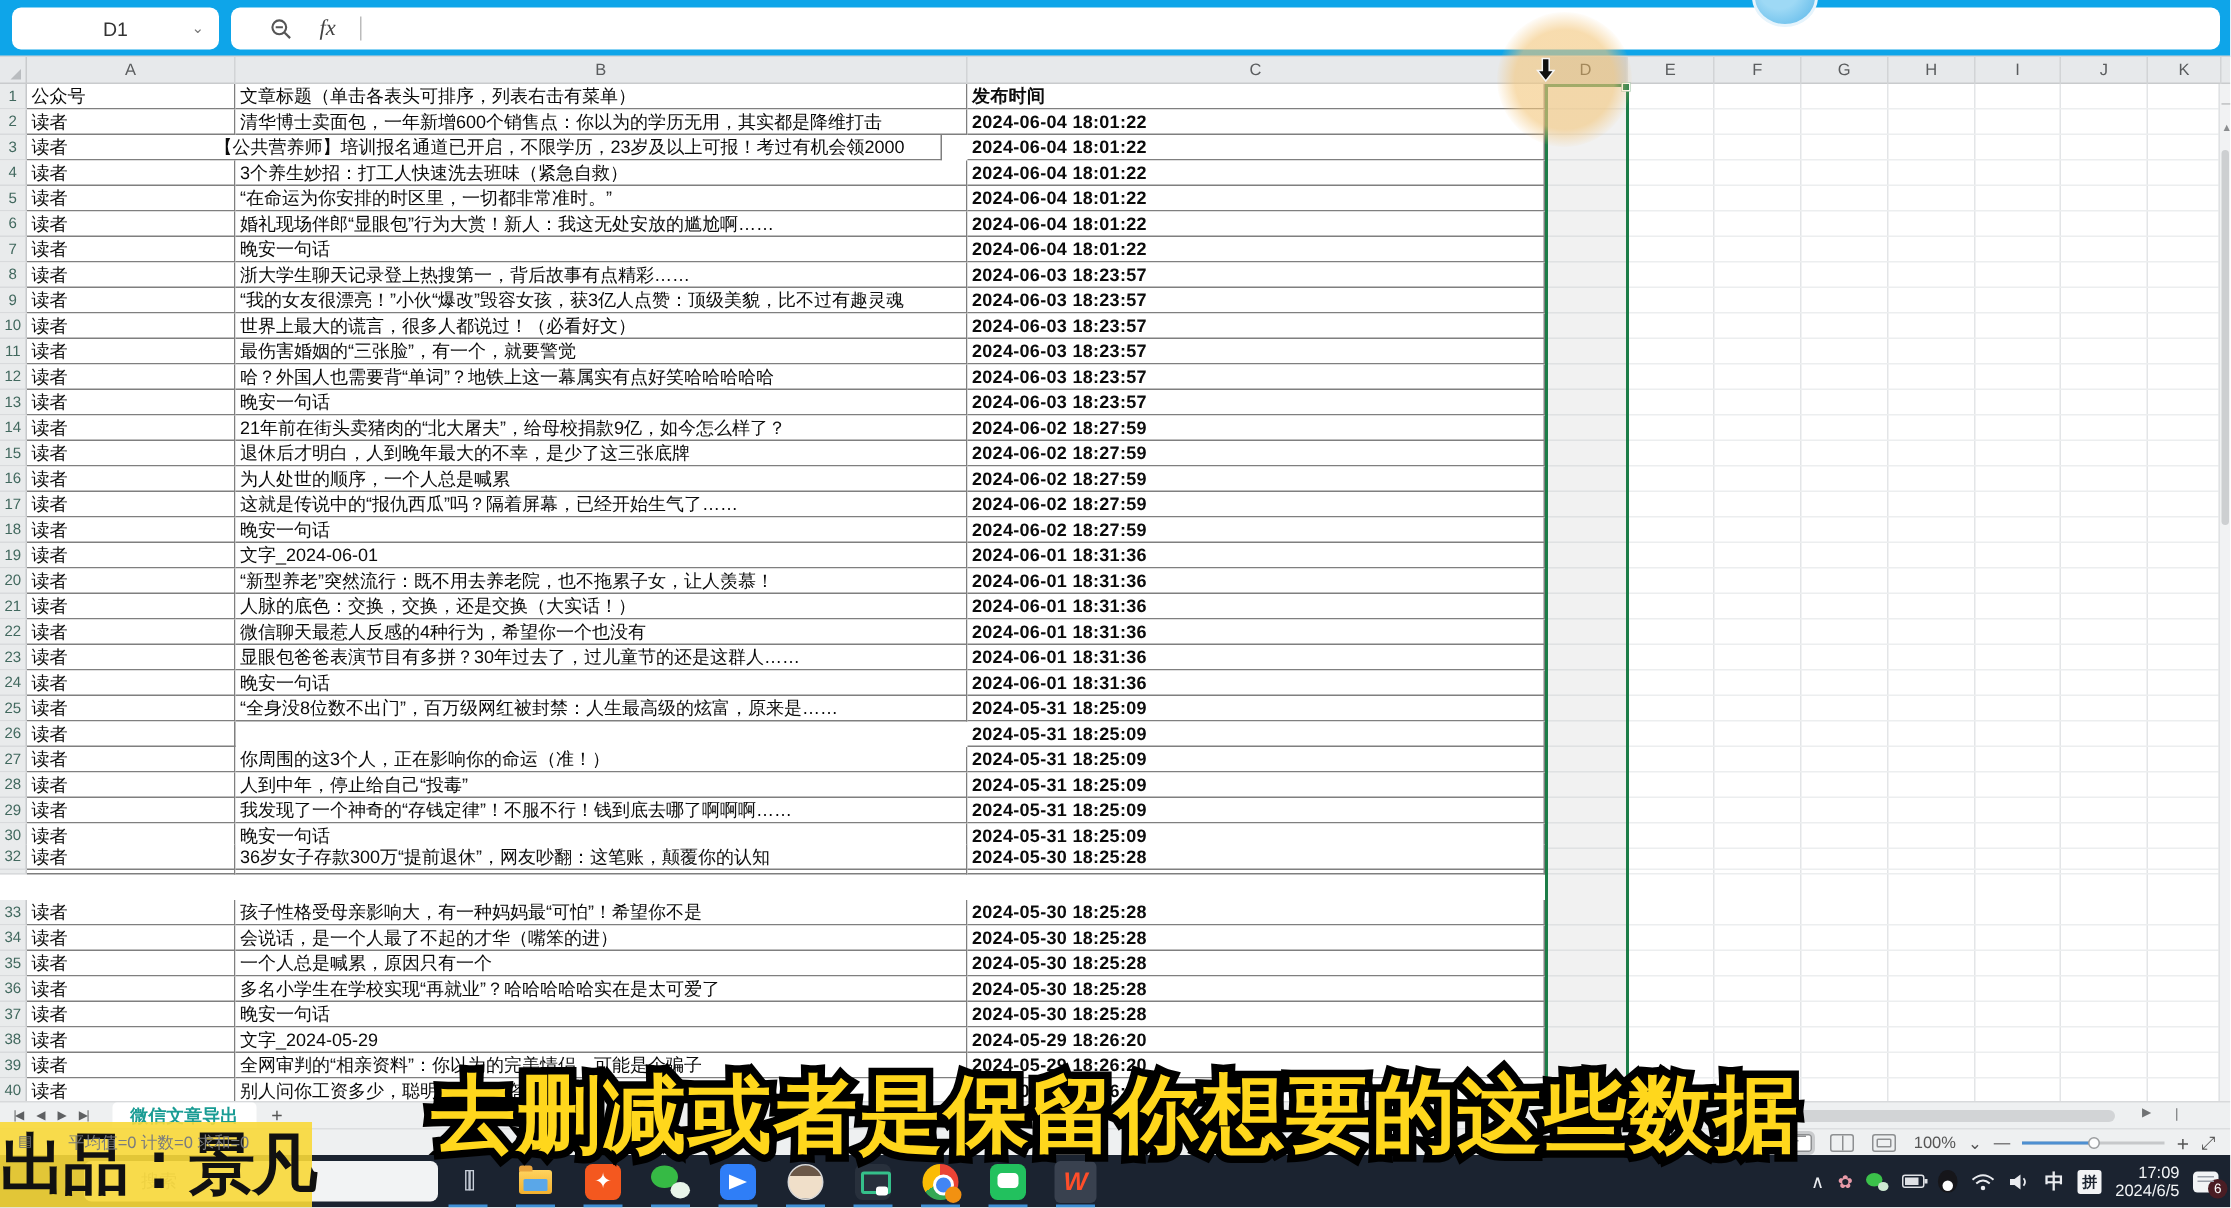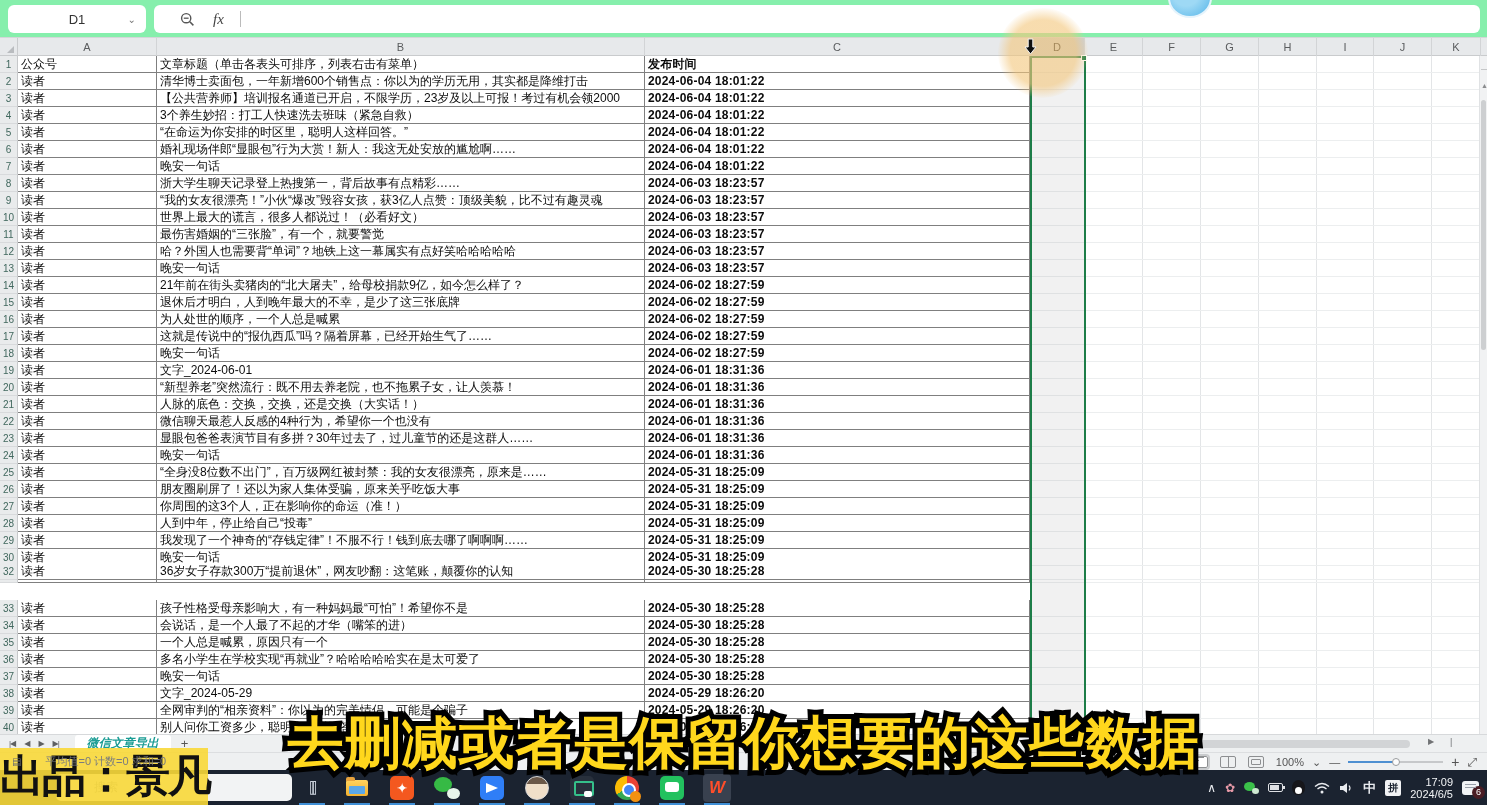--- a/index.html
+++ b/index.html
@@ -1,21 +1,21 @@
 <!DOCTYPE html>
 <html><head>
 <meta charset="utf-8">
 <style>
   * { margin:0; padding:0; box-sizing:border-box; }
   html,body { width:1487px; height:805px; overflow:hidden;
     font-family:"Liberation Sans","DejaVu Sans",sans-serif; }
   #stage { position:relative; width:1487px; height:805px; background:#fff; overflow:hidden; }
 
   
-  #topbar { position:absolute; left:0; top:0; width:1487px; height:38px; background:#86efac; border-bottom:1px solid #d4d6d8; }
+  #topbar { position:absolute; left:0; top:0; width:1487px; height:38px; background:#0ea5e9; border-bottom:1px solid #d4d6d8; }
   #namebox { position:absolute; left:8px; top:5px; width:138px; height:28px; background:#fff; border-radius:6px;
     display:flex; align-items:center; justify-content:center; font-size:13px; color:#333; }
   #namebox .chev { position:absolute; right:10px; color:#777; font-size:10px; }
   #fbar { position:absolute; left:154px; top:5px; width:1326px; height:28px; background:#fff; border-radius:6px;
     display:flex; align-items:center; }
   #fbar .mag { margin-left:26px; }
   #fbar .fx { margin-left:18px; font-style:italic; font-family:"Liberation Serif","DejaVu Serif",serif; font-size:15px; color:#444; }
   #fbar .caret { margin-left:16px; width:1px; height:16px; background:#bbb; }
   #float-ball { position:absolute; left:1168px; top:-22px; width:44px; height:40px; border-radius:50%;
     background:radial-gradient(circle at 40% 35%, #9ed9f5 0 40%, #54b4e8 100%); border:2px solid #e6f4fc; z-index:60; }
@@ -48,22 +48,22 @@
   
   #vscroll { position:absolute; right:0; top:56px; width:8px; height:678px; background:#f1f2f3; border-left:1px solid #e0e2e4; }
   #vscroll .up { position:absolute; top:26px; left:1px; font-size:7px; color:#8a8c8e; }
   #vscroll .dash { position:absolute; top:8px; left:1px; font-size:8px; color:#9a9c9e; }
   #vscroll .thumb { position:absolute; top:44px; left:1px; width:5px; height:250px; background:#cdcfd1; border-radius:3px; }
 
   
   #tabbar { position:absolute; left:0; top:734px; width:1487px; height:18px; background:#eef0f1; border-top:1px solid #d7d9db;
     display:flex; align-items:center; font-size:12px; }
   .navic { color:#5e6062; font-size:8px; margin-left:9px; letter-spacing:-1px; }
-  #sheettab { margin-left:16px; height:18px; background:#fff; padding:0 12px; display:flex; align-items:center;
-    color:#1a9c94; font-weight:700; font-size:12px; border-radius:3px 3px 0 0;font-style:italic; }
+  #sheettab { margin-left:16px; height:18px; background:#fff; padding:0 12px; display:flex; align-items:flex-end;
+    color:#1a9c94; font-weight:700; font-size:12px; border-radius:3px 3px 0 0; }
   #addtab { margin-left:10px; color:#555; font-size:13px; }
   #hscroll { position:absolute; left:1090px; top:5px; width:320px; height:8px; background:#d2d4d6; border-radius:4px; }
   #hsarrow { position:absolute; left:1428px; top:2px; font-size:8px; color:#707274; }
   #hsbar { position:absolute; left:1450px; top:2px; font-size:9px; color:#707274; }
 
   
   #statusbar { position:absolute; left:0; top:752px; width:1487px; height:18px; background:#eef0f1; border-top:1px solid #dcdee0;
     display:flex; align-items:center; font-size:11px; color:#7a7c7e; }
   #statusbar .licon { margin-left:12px; font-size:10px; color:#6a6c6e; position:relative; z-index:45; }
   #statusbar .summary { margin-left:24px; position:relative; z-index:45; }
@@ -197,35 +197,35 @@
       <div class="row" style="top: 17px;">
         <div class="rownum">2</div>
         <div class="cell" style="left: 18px; width: 139px;">读者</div>
         <div class="cell" style="left: 157px; width: 488px;">清华博士卖面包，一年新增600个销售点：你以为的学历无用，其实都是降维打击</div>
         <div class="cell time" style="left: 645px; width: 385px;">2024-06-04 18:01:22</div>
         <div class="emptyzone" style="left: 1030px; width: 451px;"></div>
       </div>
       <div class="row" style="top: 34px;">
         <div class="rownum">3</div>
         <div class="cell" style="left: 18px; width: 139px;">读者</div>
-        <div class="cell" style="left: 157px; width: 488px;">【公共营养师】培训报名通道已开启，不限学历，23岁及以上可报！考过有机会领2000</div>
+        <div class="cell" style="left: 140px; width: 488px;">【公共营养师】培训报名通道已开启，不限学历，23岁及以上可报！考过有机会领2000</div>
         <div class="cell time" style="left: 645px; width: 385px;">2024-06-04 18:01:22</div>
         <div class="emptyzone" style="left: 1030px; width: 451px;"></div>
       </div>
       <div class="row" style="top: 51px;">
         <div class="rownum">4</div>
         <div class="cell" style="left: 18px; width: 139px;">读者</div>
         <div class="cell" style="left: 157px; width: 488px;">3个养生妙招：打工人快速洗去班味（紧急自救）</div>
         <div class="cell time" style="left: 645px; width: 385px;">2024-06-04 18:01:22</div>
         <div class="emptyzone" style="left: 1030px; width: 451px;"></div>
       </div>
       <div class="row" style="top: 68px;">
         <div class="rownum">5</div>
         <div class="cell" style="left: 18px; width: 139px;">读者</div>
-        <div class="cell" style="left: 157px; width: 488px;">“在命运为你安排的时区里，聪明人这样回答。”</div>
+        <div class="cell" style="left: 157px; width: 488px;">“在命运为你安排的时区里，一切都非常准时。”</div>
         <div class="cell time" style="left: 645px; width: 385px;">2024-06-04 18:01:22</div>
         <div class="emptyzone" style="left: 1030px; width: 451px;"></div>
       </div>
       <div class="row" style="top: 85px;">
         <div class="rownum">6</div>
         <div class="cell" style="left: 18px; width: 139px;">读者</div>
         <div class="cell" style="left: 157px; width: 488px;">婚礼现场伴郎“显眼包”行为大赏！新人：我这无处安放的尴尬啊……</div>
         <div class="cell time" style="left: 645px; width: 385px;">2024-06-04 18:01:22</div>
         <div class="emptyzone" style="left: 1030px; width: 451px;"></div>
       </div>
@@ -351,28 +351,27 @@
       <div class="row" style="top: 391px;">
         <div class="rownum">24</div>
         <div class="cell" style="left: 18px; width: 139px;">读者</div>
         <div class="cell" style="left: 157px; width: 488px;">晚安一句话</div>
         <div class="cell time" style="left: 645px; width: 385px;">2024-06-01 18:31:36</div>
         <div class="emptyzone" style="left: 1030px; width: 451px;"></div>
       </div>
       <div class="row" style="top: 408px;">
         <div class="rownum">25</div>
         <div class="cell" style="left: 18px; width: 139px;">读者</div>
-        <div class="cell" style="left: 157px; width: 488px;">“全身没8位数不出门”，百万级网红被封禁：我的女友很漂亮，原来是……</div>
+        <div class="cell" style="left: 157px; width: 488px;">“全身没8位数不出门”，百万级网红被封禁：人生最高级的炫富，原来是……</div>
         <div class="cell time" style="left: 645px; width: 385px;">2024-05-31 18:25:09</div>
         <div class="emptyzone" style="left: 1030px; width: 451px;"></div>
       </div>
       <div class="row" style="top: 425px;">
         <div class="rownum">26</div>
         <div class="cell" style="left: 18px; width: 139px;">读者</div>
-        <div class="cell" style="left: 157px; width: 488px;">朋友圈刷屏了！还以为家人集体受骗，原来关乎吃饭大事</div>
         <div class="cell time" style="left: 645px; width: 385px;">2024-05-31 18:25:09</div>
         <div class="emptyzone" style="left: 1030px; width: 451px;"></div>
       </div>
       <div class="row" style="top: 442px;">
         <div class="rownum">27</div>
         <div class="cell" style="left: 18px; width: 139px;">读者</div>
         <div class="cell" style="left: 157px; width: 488px;">你周围的这3个人，正在影响你的命运（准！）</div>
         <div class="cell time" style="left: 645px; width: 385px;">2024-05-31 18:25:09</div>
         <div class="emptyzone" style="left: 1030px; width: 451px;"></div>
       </div>

